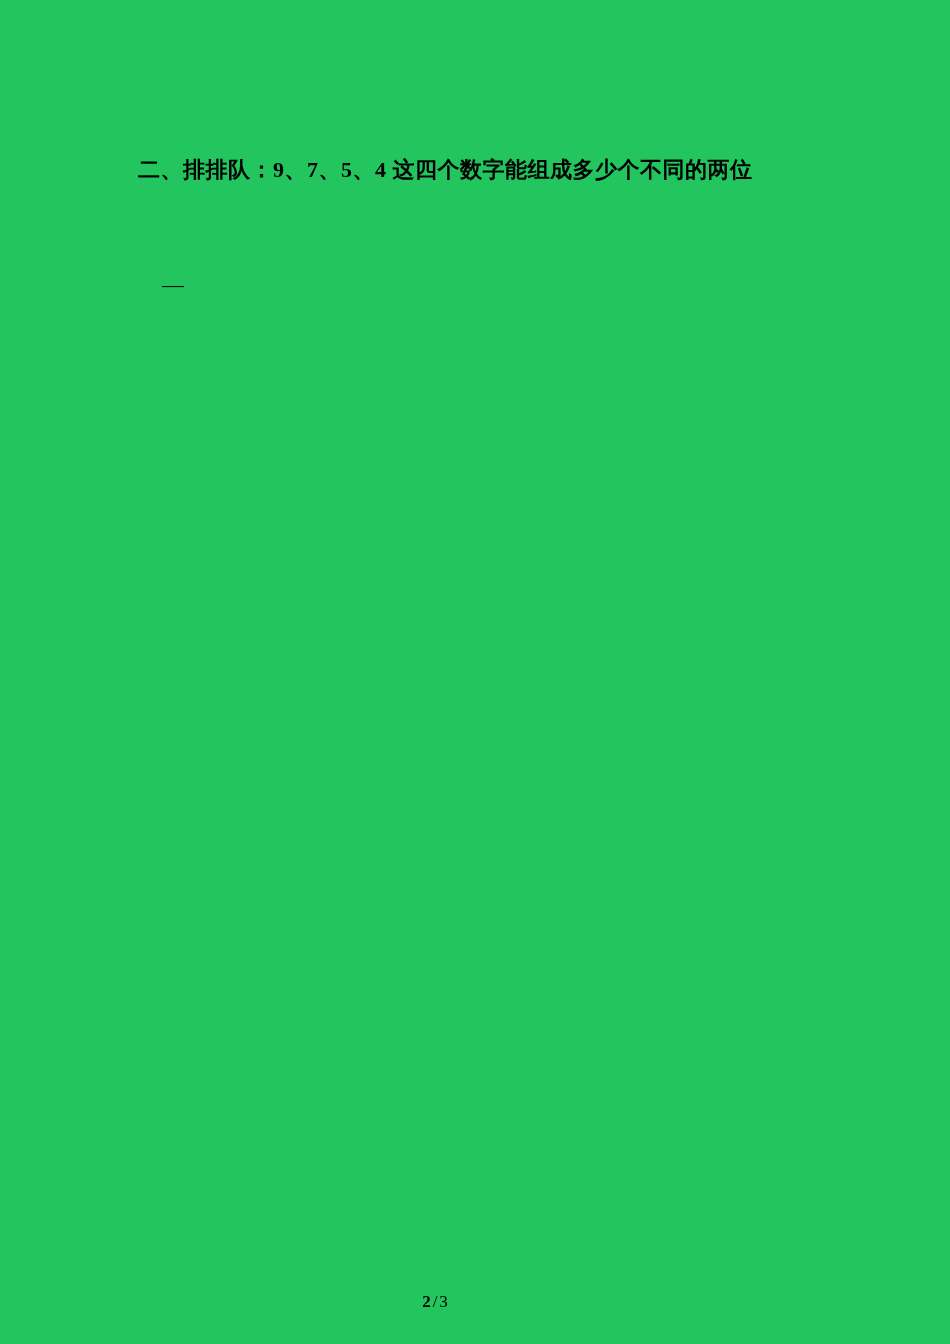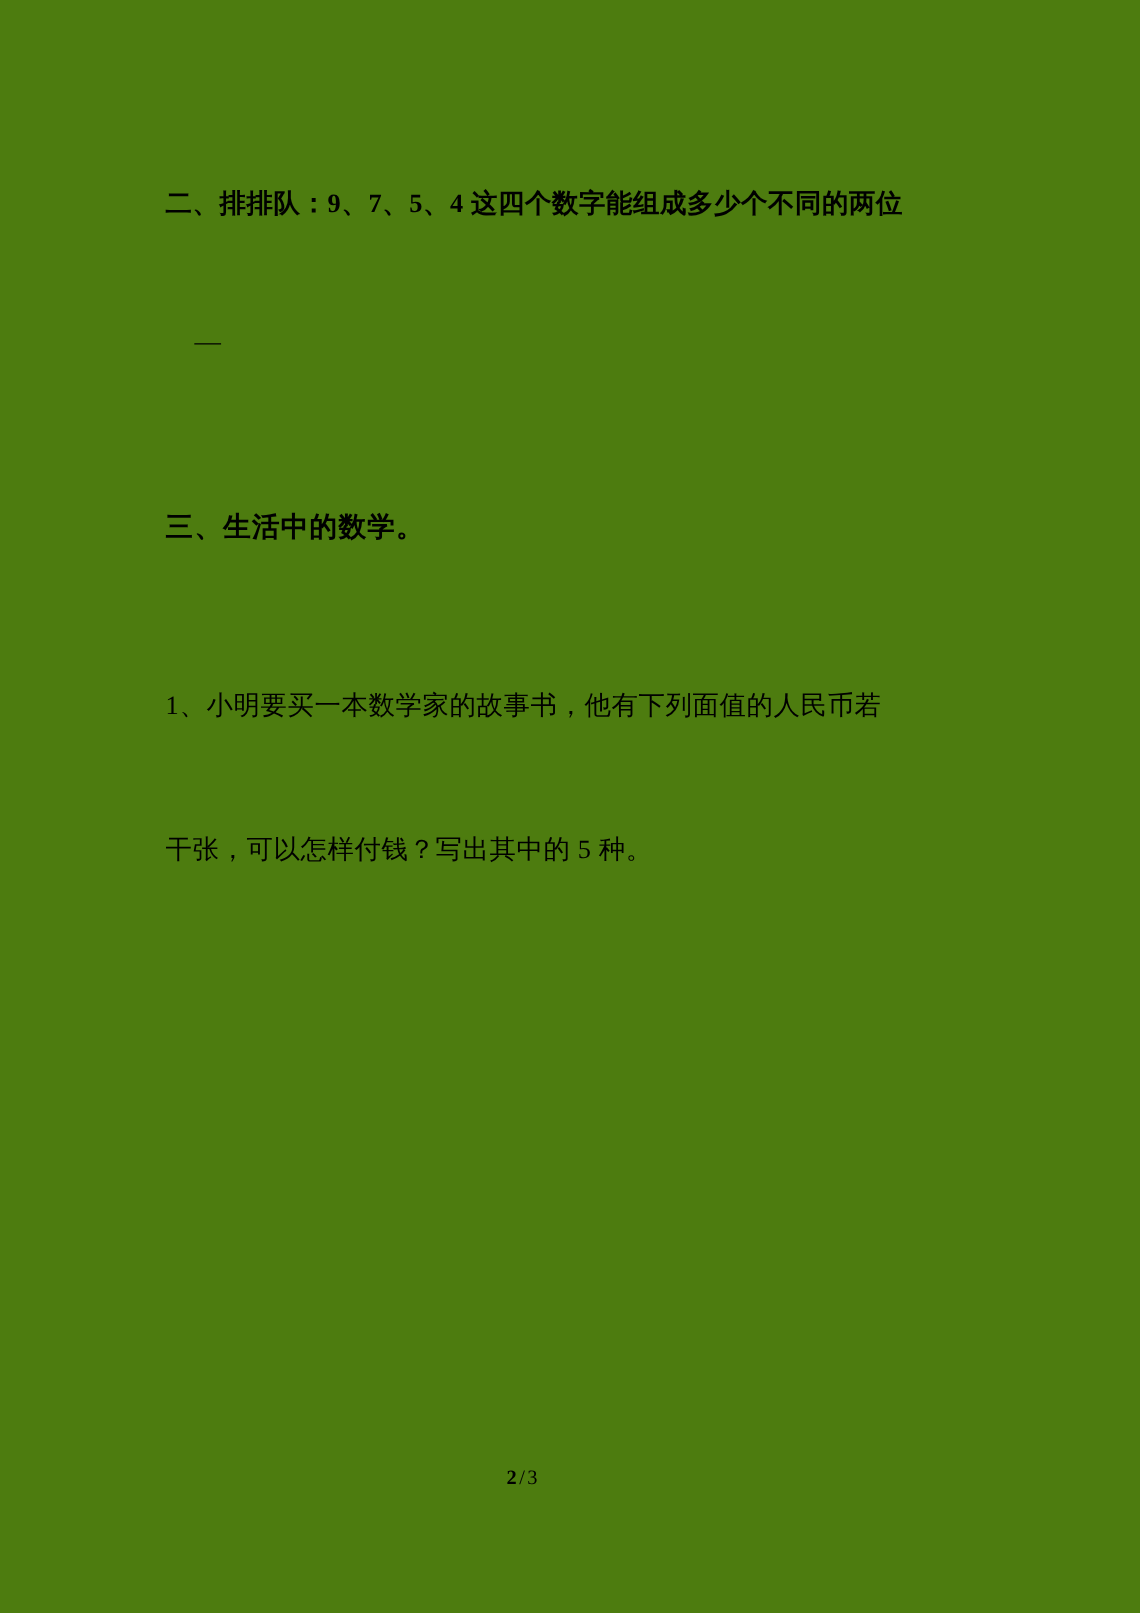--- a/index.html
+++ b/index.html
@@ -14,21 +14,21 @@
     font-family: "Liberation Serif", serif;
     color: #000000;
     overflow: hidden;
   }
   .page {
     position: absolute;
     top: 0;
     left: 0;
     width: 950px;
     height: 1344px;
-    background: #4d7c0f;
+    background: #22c55e;
   }
   .content {
     position: absolute;
     left: 138px;
     top: 110px;
     width: 680px;
   }
   .para {
     font-size: 22px;
     line-height: 120px;
@@ -52,21 +52,21 @@
     font-weight: bold;
     line-height: 60px;
     letter-spacing: 1px;
   }
   .section-gap {
     height: 58px;
   }
   .footer {
     position: absolute;
     left: 0;
-    top: 1222px;
+    top: 1292px;
     width: 870px;
     text-align: center;
     font-size: 17px;
   }
   .footer .pg-cur {
     font-weight: bold;
   }
   .footer .pg-sep {
     font-weight: normal;
     padding: 0 2px;
@@ -82,26 +82,20 @@
 
   <div class="content">
 
     <div>
       <div class="para bold">二、排排队：9、7、5、4 这四个数字能组成多少个不同的两位</div>
       <div class="blank-line">—</div>
     </div>
 
     <div class="spacer-lg"></div>
 
-    <div>
-      <div class="heading">三、生活中的数学。</div>
-      <div class="section-gap"></div>
-      <div class="para">1、小明要买一本数学家的故事书，他有下列面值的人民币若</div>
-      <div class="para">干张，可以怎样付钱？写出其中的 5 种。</div>
-    </div>
 
   </div>
 
   <div class="footer">
     <span class="pg-cur">2</span><span class="pg-sep">/</span><span class="pg-tot">3</span>
   </div>
 
 </div>
 
 </body></html>

